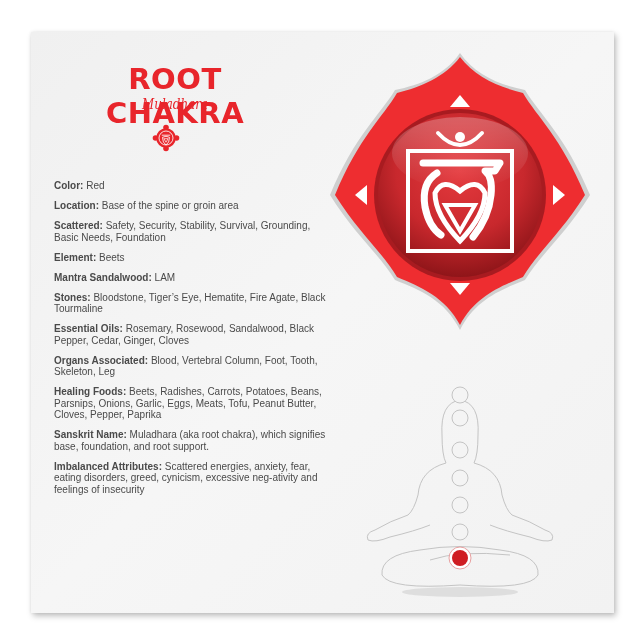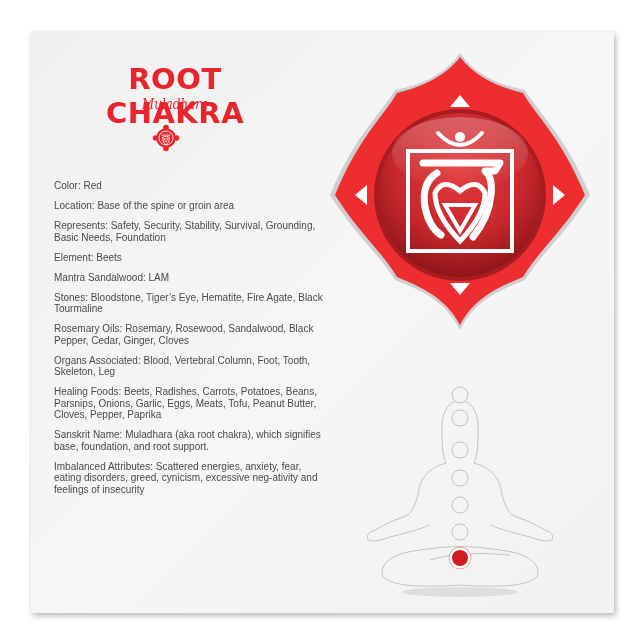--- a/index.html
+++ b/index.html
@@ -19,21 +19,21 @@
       position: absolute; left: 55px; top: 96px; width: 240px; text-align: center;
       font-family: "DejaVu Serif", serif; font-style: italic; font-size: 14px; color: #e8252b;
       transform: scaleX(0.85);
     }
     .emblem { position: absolute; left: 152px; top: 124px; width: 28px; height: 28px; }
     .info {
       position: absolute; left: 54px; top: 180px; width: 275px;
       font-family: "Liberation Sans", sans-serif; font-size: 10px; line-height: 11.5px; color: #4a4a4a;
     }
     .info .row { margin-bottom: 8.5px; }
-    .info .k { font-weight: normal; color: #4a4a4a; }
+    .info .k { font-weight: bold; color: #4a4a4a; }
     .lotus { position: absolute; left: 325px; top: 45px; width: 270px; height: 290px; }
     .figure { position: absolute; left: 360px; top: 345px; width: 200px; height: 265px; }
   </style>
 </head>
 <body>
 
 <div class="print"></div>
 
 <div class="title">ROOT CHAKRA</div>
 <div class="subtitle">Muladhara</div>
@@ -47,25 +47,25 @@
       <circle cx="35" cy="20" r="4"></circle>
   </g>
   <circle cx="20" cy="20" r="10" fill="none" stroke="#fff" stroke-width="1.2"></circle>
   <path d="M14 16 h12 M15 19 q5 -3 10 0 q0 8 -5 11 q-5 -3 -5 -11z" fill="none" stroke="#fff" stroke-width="1.2"></path>
   <path d="M17 21 h6 l-3 5 z" fill="none" stroke="#fff" stroke-width="1"></path>
 </svg>
 
 <div class="info">
   <div class="row"><span class="k">Color:</span> <span>Red</span></div>
   <div class="row"><span class="k">Location:</span> <span>Base of the spine or groin area</span></div>
-  <div class="row"><span class="k">Represents:</span> <span>Safety, Security, Stability, Survival, Grounding, Basic Needs, Foundation</span></div>
+  <div class="row"><span class="k">Scattered:</span> <span>Safety, Security, Stability, Survival, Grounding, Basic Needs, Foundation</span></div>
   <div class="row"><span class="k">Element:</span> <span>Beets</span></div>
   <div class="row"><span class="k">Mantra Sandalwood:</span> <span>LAM</span></div>
   <div class="row"><span class="k">Stones:</span> <span>Bloodstone, Tiger’s Eye, Hematite, Fire Agate, Black Tourmaline</span></div>
-  <div class="row"><span class="k">Rosemary Oils:</span> <span>Rosemary, Rosewood, Sandalwood, Black Pepper, Cedar, Ginger, Cloves</span></div>
+  <div class="row"><span class="k">Essential Oils:</span> <span>Rosemary, Rosewood, Sandalwood, Black Pepper, Cedar, Ginger, Cloves</span></div>
   <div class="row"><span class="k">Organs Associated:</span> <span>Blood, Vertebral Column, Foot, Tooth, Skeleton, Leg</span></div>
   <div class="row"><span class="k">Healing Foods:</span> <span>Beets, Radishes, Carrots, Potatoes, Beans, Parsnips, Onions, Garlic, Eggs, Meats, Tofu, Peanut Butter, Cloves, Pepper, Paprika</span></div>
   <div class="row"><span class="k">Sanskrit Name:</span> <span>Muladhara (aka root chakra), which signifies base, foundation, and root support.</span></div>
   <div class="row"><span class="k">Imbalanced Attributes:</span> <span>Scattered energies, anxiety, fear, eating disorders, greed, cynicism, excessive neg-ativity and feelings of insecurity</span></div>
 </div>
 
 <svg class="lotus" viewBox="0 0 270 290">
   <defs>
     <radialGradient id="orb" cx="50%" cy="35%" r="65%">
       <stop offset="0%" stop-color="#e53a3e"></stop>

